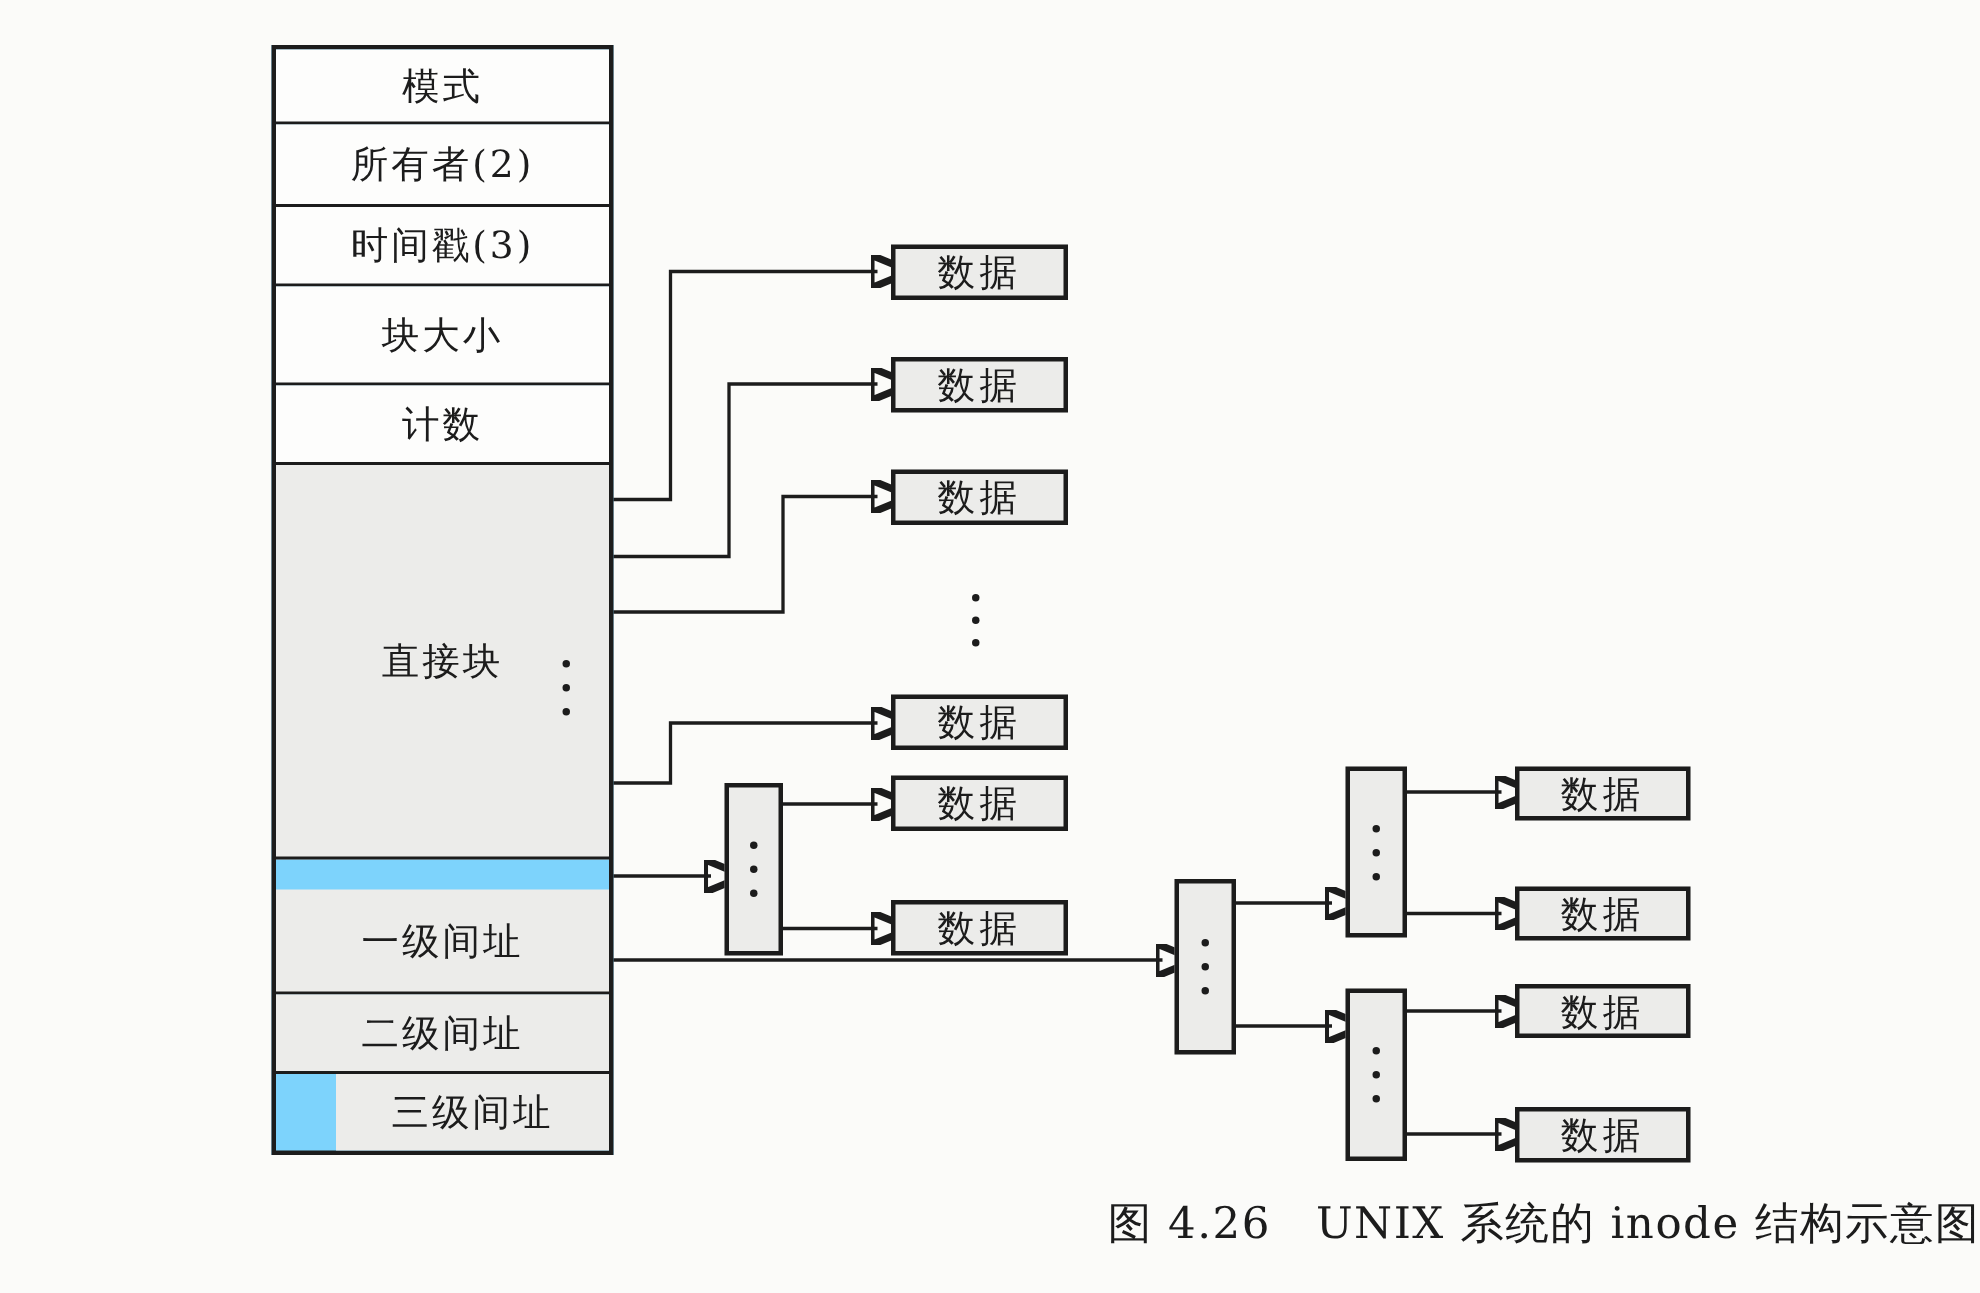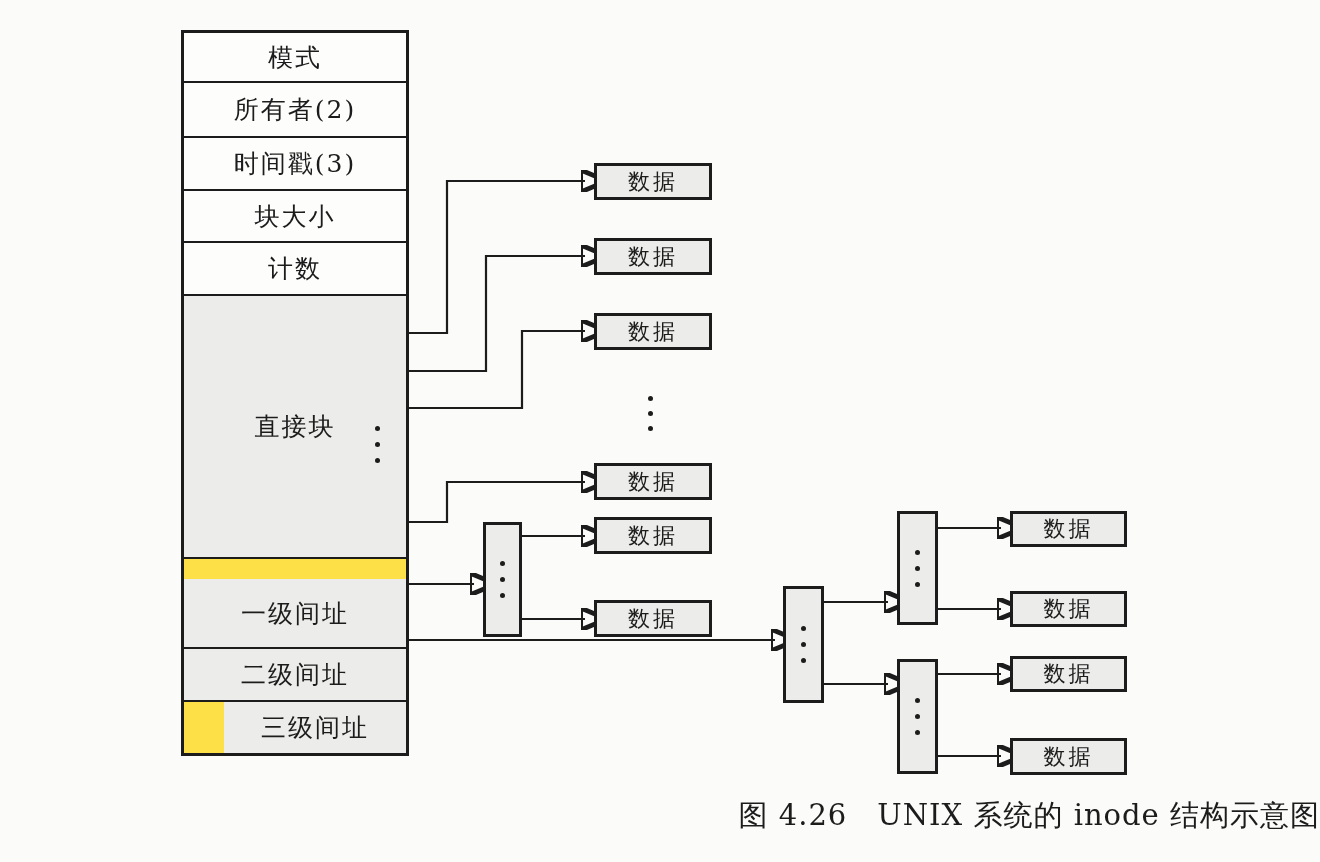--- a/index.html
+++ b/index.html
@@ -14,56 +14,56 @@
   }
   svg.wires { position: absolute; left: 0; top: 0; width: 1320px; height: 862px; z-index: 1; }
   svg.wires path { stroke: #1c1c1c; stroke-width: 2.2; fill: none; }
 
   .inode-table {
     position: absolute;
     left: 181px; top: 30px;
     width: 228px;
     border: 3px solid #1c1c1c;
     box-sizing: border-box;
-    background: #fde047;
+    background: #7dd3fc;
     z-index: 2;
   }
   .inode-row {
     box-sizing: border-box;
     border-bottom: 2px solid #1c1c1c;
     display: flex;
     align-items: center;
     justify-content: center;
     font-size: 25px;
     letter-spacing: 2px;
     position: relative;
     background: #fdfdfc;
   }
   .inode-row:last-child { border-bottom: none; margin-left: 40px; }
   .inode-row.shaded { background: #ececea; }
   .r1 { height: 50px; }
   .r2 { height: 55px; }
   .r3 { height: 53px; }
-  .r4 { height: 52px; }
+  .r4 { height: 66px; }
   .r5 { height: 53px; }
   .r6 { height: 263px; }
   .r7 { height: 70px; margin-top: 20px; }
   .r8 { height: 53px; }
   .r9 { height: 51px; }
 
   .data-box {
     position: absolute;
     width: 118px; height: 37px;
     border: 3px solid #1c1c1c;
     box-sizing: border-box;
     background: #ececea;
     display: flex;
     align-items: center;
     justify-content: center;
-    font-size: 22px;
+    font-size: 25px;
     letter-spacing: 3px;
     z-index: 2;
   }
   .data-box.right { width: 117px; height: 36px; }
 
   .ind-block {
     position: absolute;
     border: 3px solid #1c1c1c;
     box-sizing: border-box;
     background: #ececea;

